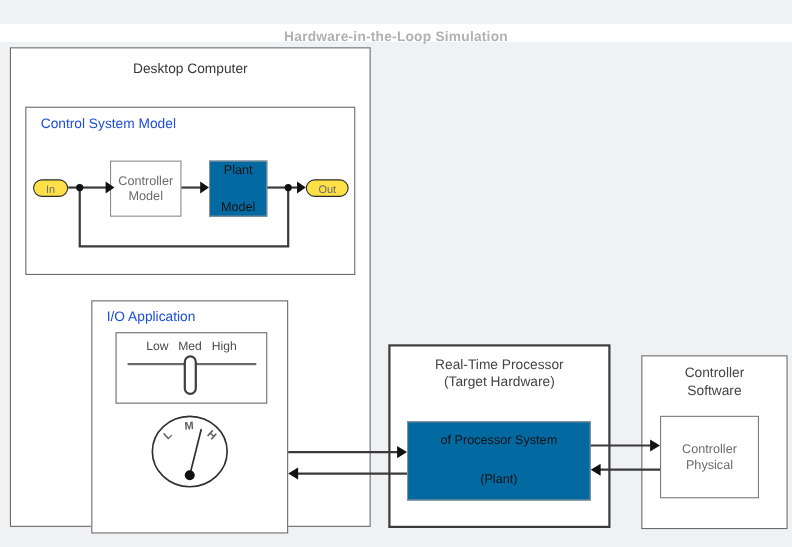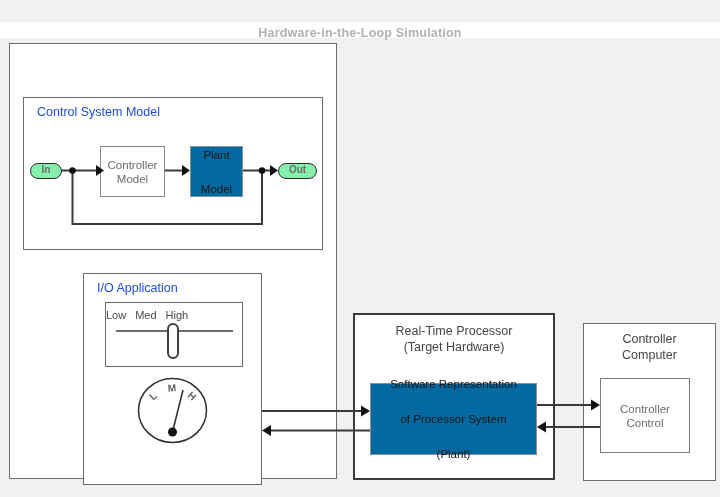--- a/index.html
+++ b/index.html
@@ -31,28 +31,28 @@
   }
   .small-block {
     position:absolute; box-sizing:border-box; background:#ffffff;
     border:1.5px solid #8a8a8a; display:flex; flex-direction:column;
     align-items:center; justify-content:center;
     font-size:11.5px; line-height:14px; text-align:center;
   }
   .small-block.gray-text { color:#6b6b6b; }
   .small-block.yellow { background:#0369a1; border-color:#8f8f8f; color:#141414;gap:20px; }
   .port {
-    position:absolute; box-sizing:border-box; background:#86efac;
+    position:absolute; box-sizing:border-box; background:#fde047;
     border:1.5px solid #2c2c2c; border-radius:9px;
-    display:flex; align-items:flex-start; justify-content:center;
-    font-size:10px; color:#6b6b6b;font-weight:bold;
+    display:flex; align-items:flex-end; justify-content:center;
+    font-size:10px; color:#6b6b6b;
   }
   .slider-labels {
     position:absolute; left:0; top:6px; width:100%;
-    display:flex; gap:9px;
+    display:flex; justify-content:center; gap:9px;
     font-size:11px; color:#4a4a4a;
   }
   .slider-track {
     position:absolute; left:10px; top:27px; width:117px; height:2px;
     background:#6b6b6b;
   }
   .slider-handle {
     position:absolute; left:61px; top:20px; width:12px; height:36px;
     box-sizing:border-box; background:#ffffff;
     border:2px solid #3f3f3f; border-radius:7px;
@@ -72,20 +72,21 @@
 <body>
 
 <div class="page">
 
   <div class="titlebar">
     <span>Hardware-in-the-Loop Simulation</span>
   </div>
 
   <div class="box" style="left:9px; top:43px; width:328px; height:436px;">
     <div class="box-title-center" style="top:10px;">
+      <div>Desktop Computer</div>
     </div>
   </div>
 
   <div class="box" style="left:23px; top:97px; width:300px; height:153px;">
     <div class="box-label-left">Control System Model</div>
   </div>
 
   <div class="port" style="left:30px; top:163px; width:32px; height:16px;">
     <span>In</span>
   </div>
@@ -128,35 +129,34 @@
   </svg>
 
   <div class="box dark" style="left:353px; top:313px; width:202px; height:167px;">
     <div class="box-title-center" style="top:8px; color:#454545;">
       <div>Real-Time Processor</div>
       <div>(Target Hardware)</div>
     </div>
   </div>
 
   <div class="small-block yellow" style="left:370px; top:383px; width:167px; height:72px; line-height:15px;">
-    <div>Software Representation</div>
     <div>of Processor System</div>
     <div>(Plant)</div>
   </div>
 
   <div class="box" style="left:583px; top:323px; width:133px; height:158px;">
     <div class="box-title-center" style="top:7px; color:#454545;">
       <div>Controller</div>
-      <div>Computer</div>
+      <div>Software</div>
     </div>
   </div>
 
   <div class="small-block gray-text" style="left:600px; top:378px; width:90px; height:75px; border-color:#7a7a7a;">
     <div>Controller</div>
-    <div>Control</div>
+    <div>Physical</div>
   </div>
 
   <svg class="overlay" viewBox="0 0 720 497">
     <g stroke="#3a3a3a" stroke-width="2" fill="none">
       <path d="M62,170.5 H73"></path>
       <path d="M73,170.5 H97"></path>
       <path d="M165,170.5 H183"></path>
       <path d="M243,170.5 H262"></path>
       <path d="M262,170.5 H271"></path>
       <path d="M262,170.5 V224 H72.5 V170.5"></path>

